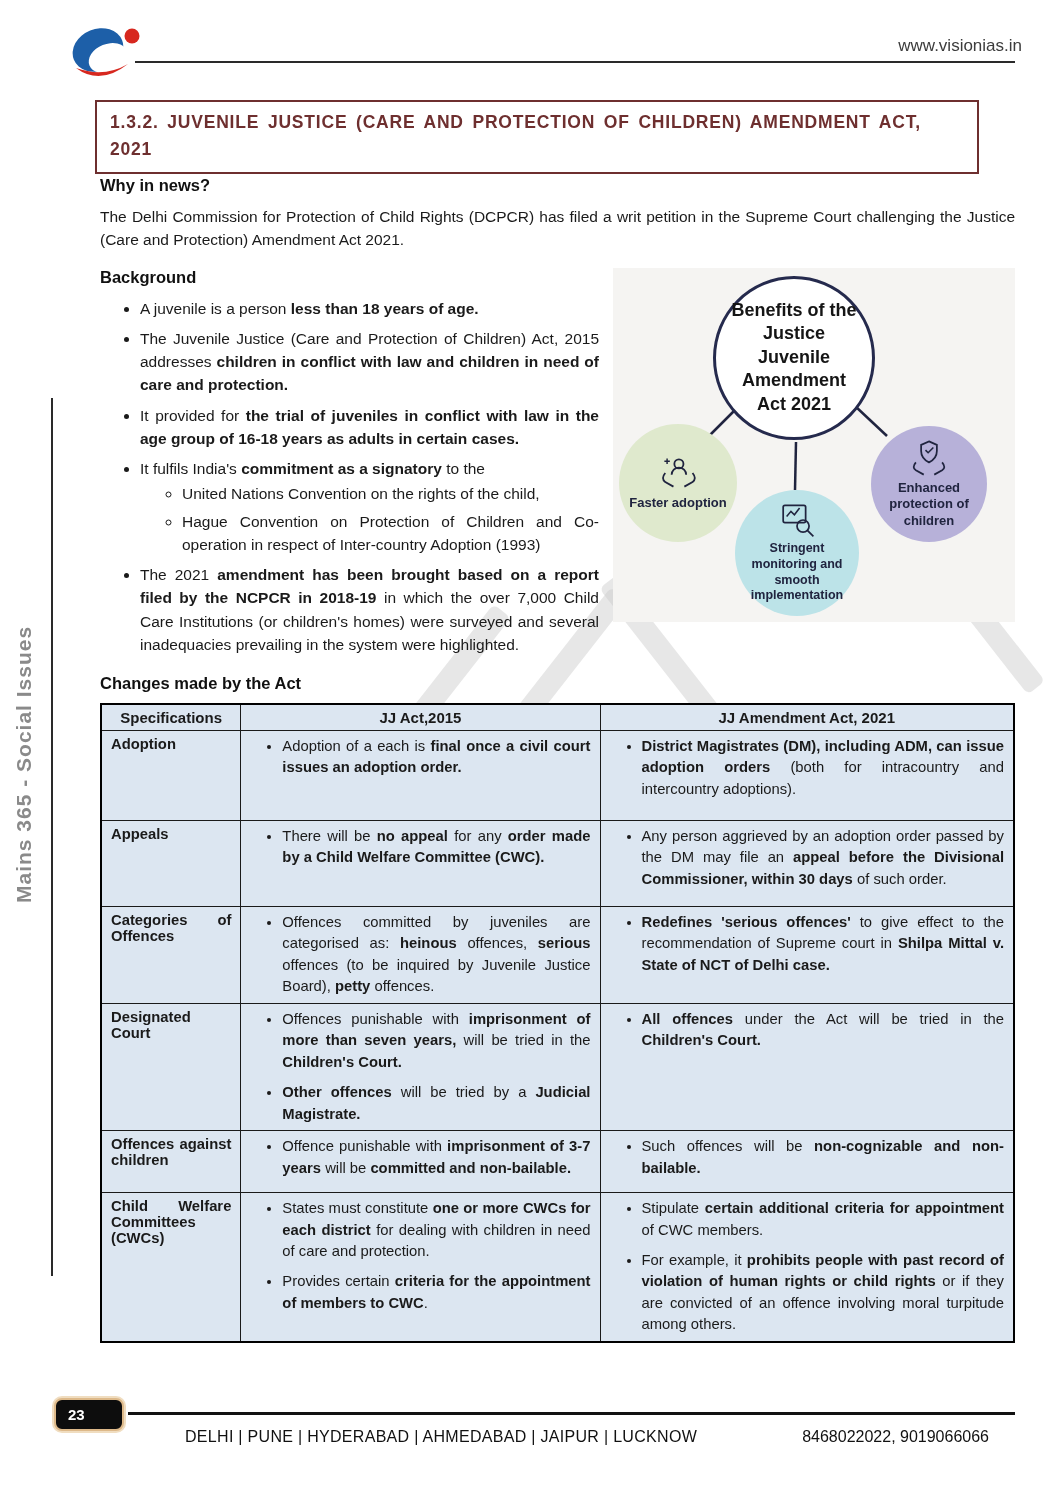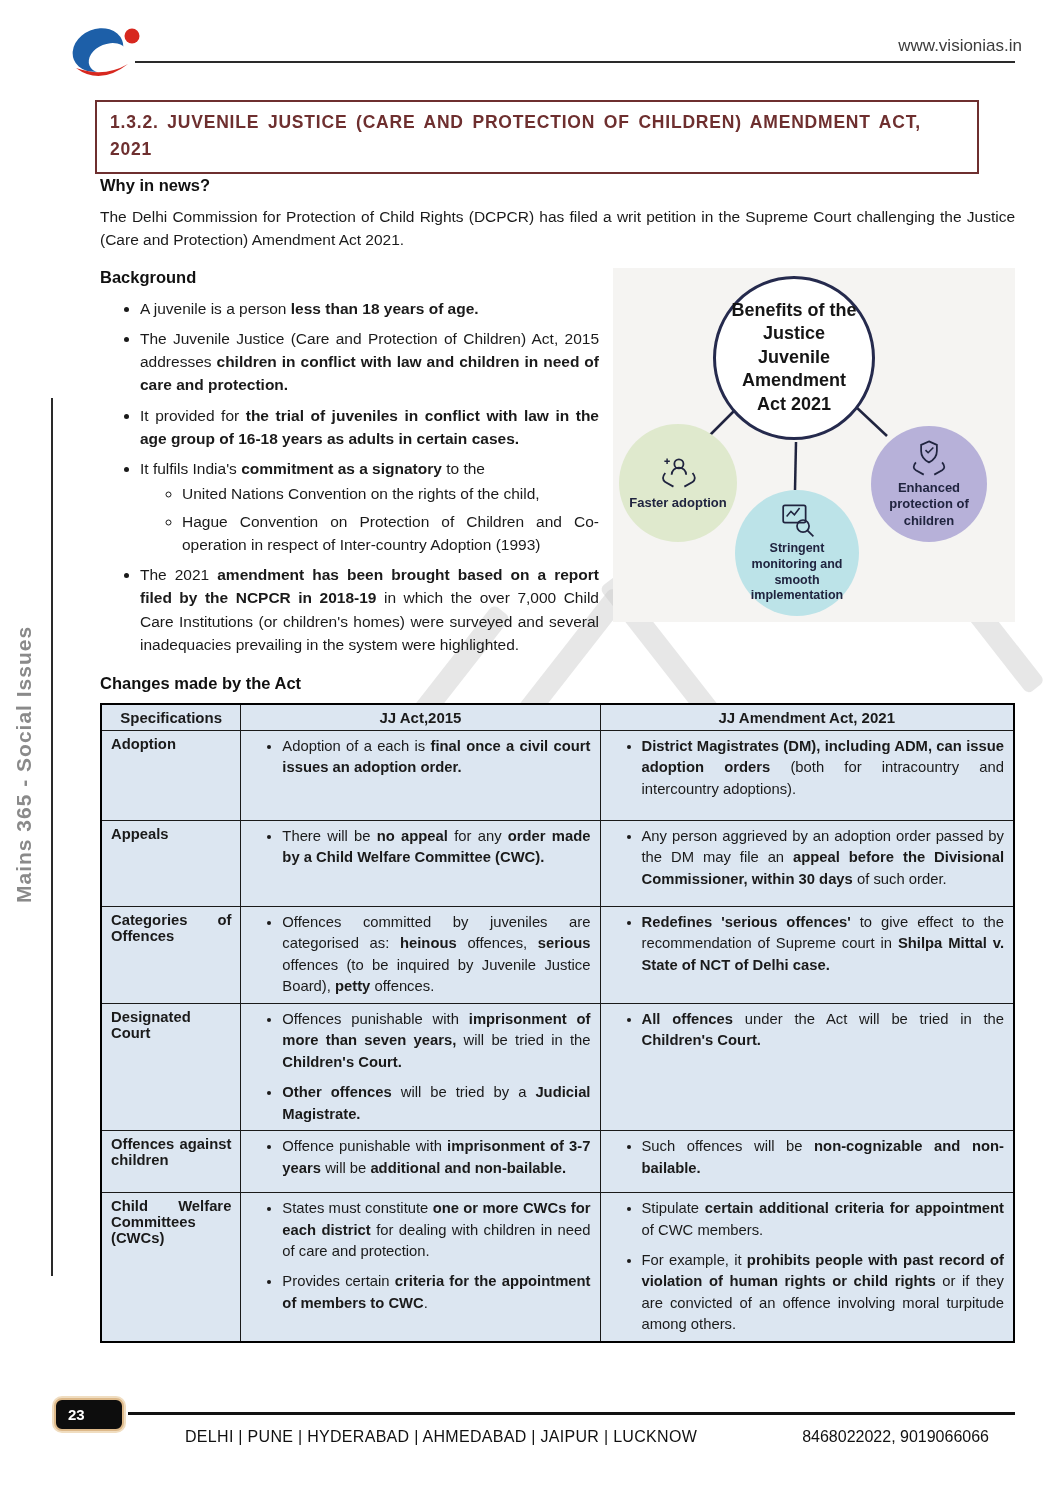--- a/index.html
+++ b/index.html
@@ -264,21 +264,21 @@
               <td class="cell">
                 <ul>
                   <li><span class="b">All offences</span><span> under the Act will be tried in the </span><span class="b">Children's Court.</span></li>
                 </ul>
               </td>
             </tr>
             <tr class="sized-5">
               <td class="spec">Offences against children</td>
               <td class="cell">
                 <ul>
-                  <li><span>Offence punishable with </span><span class="b">imprisonment of 3-7 years</span><span> will be </span><span class="b">additional and non-bailable.</span></li>
+                  <li><span>Offence punishable with </span><span class="b">imprisonment of 3-7 years</span><span> will be </span><span class="b">committed and non-bailable.</span></li>
                 </ul>
               </td>
               <td class="cell">
                 <ul>
                   <li><span>Such offences will be </span><span class="b">non-cognizable and non-bailable.</span></li>
                 </ul>
               </td>
             </tr>
             <tr class="sized-6">
               <td class="spec">Child Welfare Committees (CWCs)</td>

